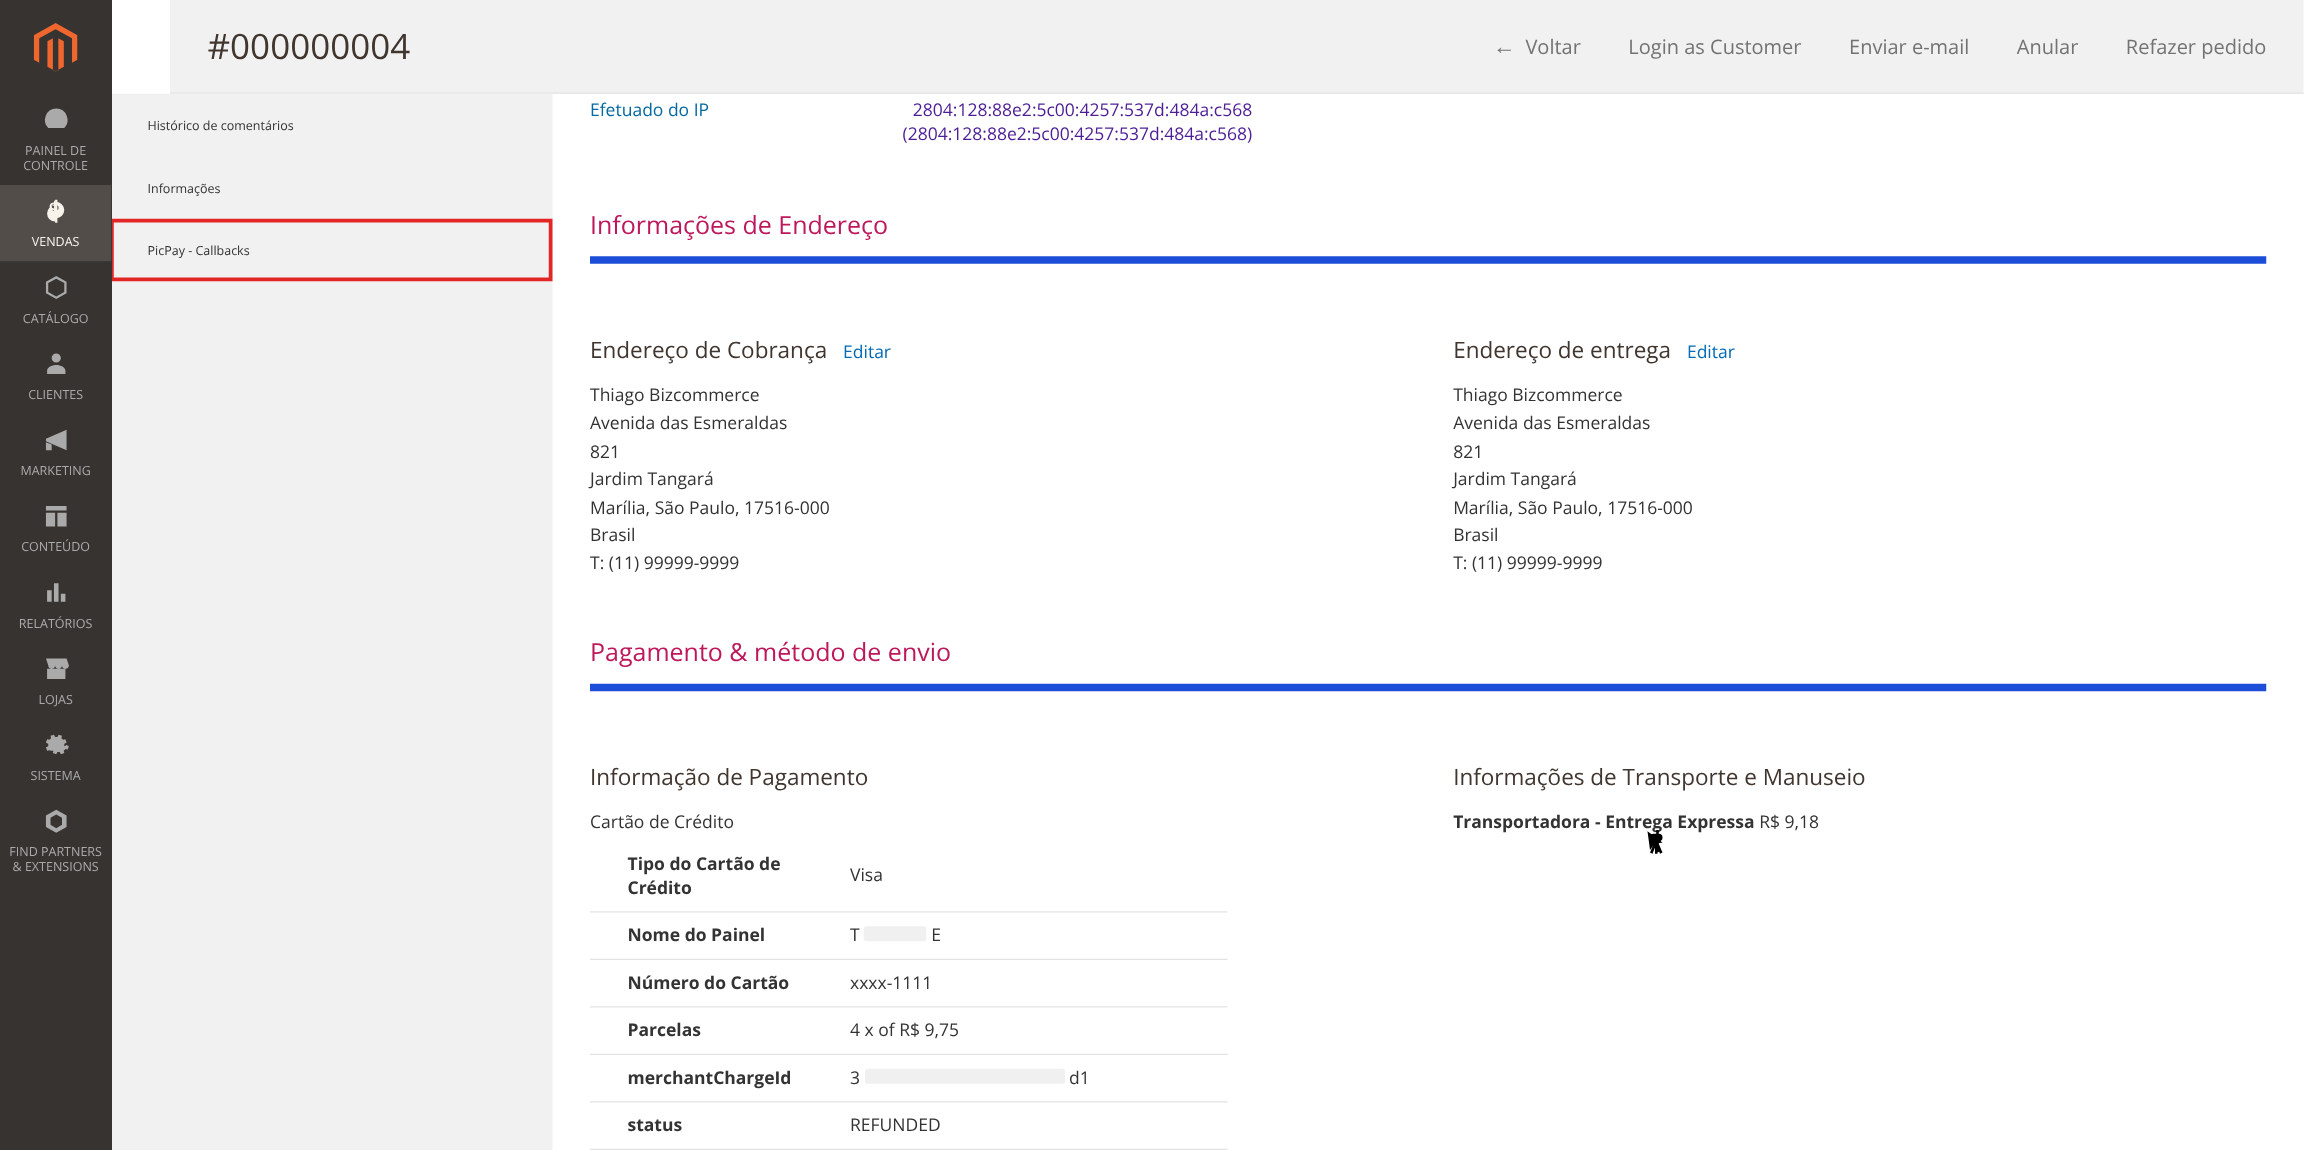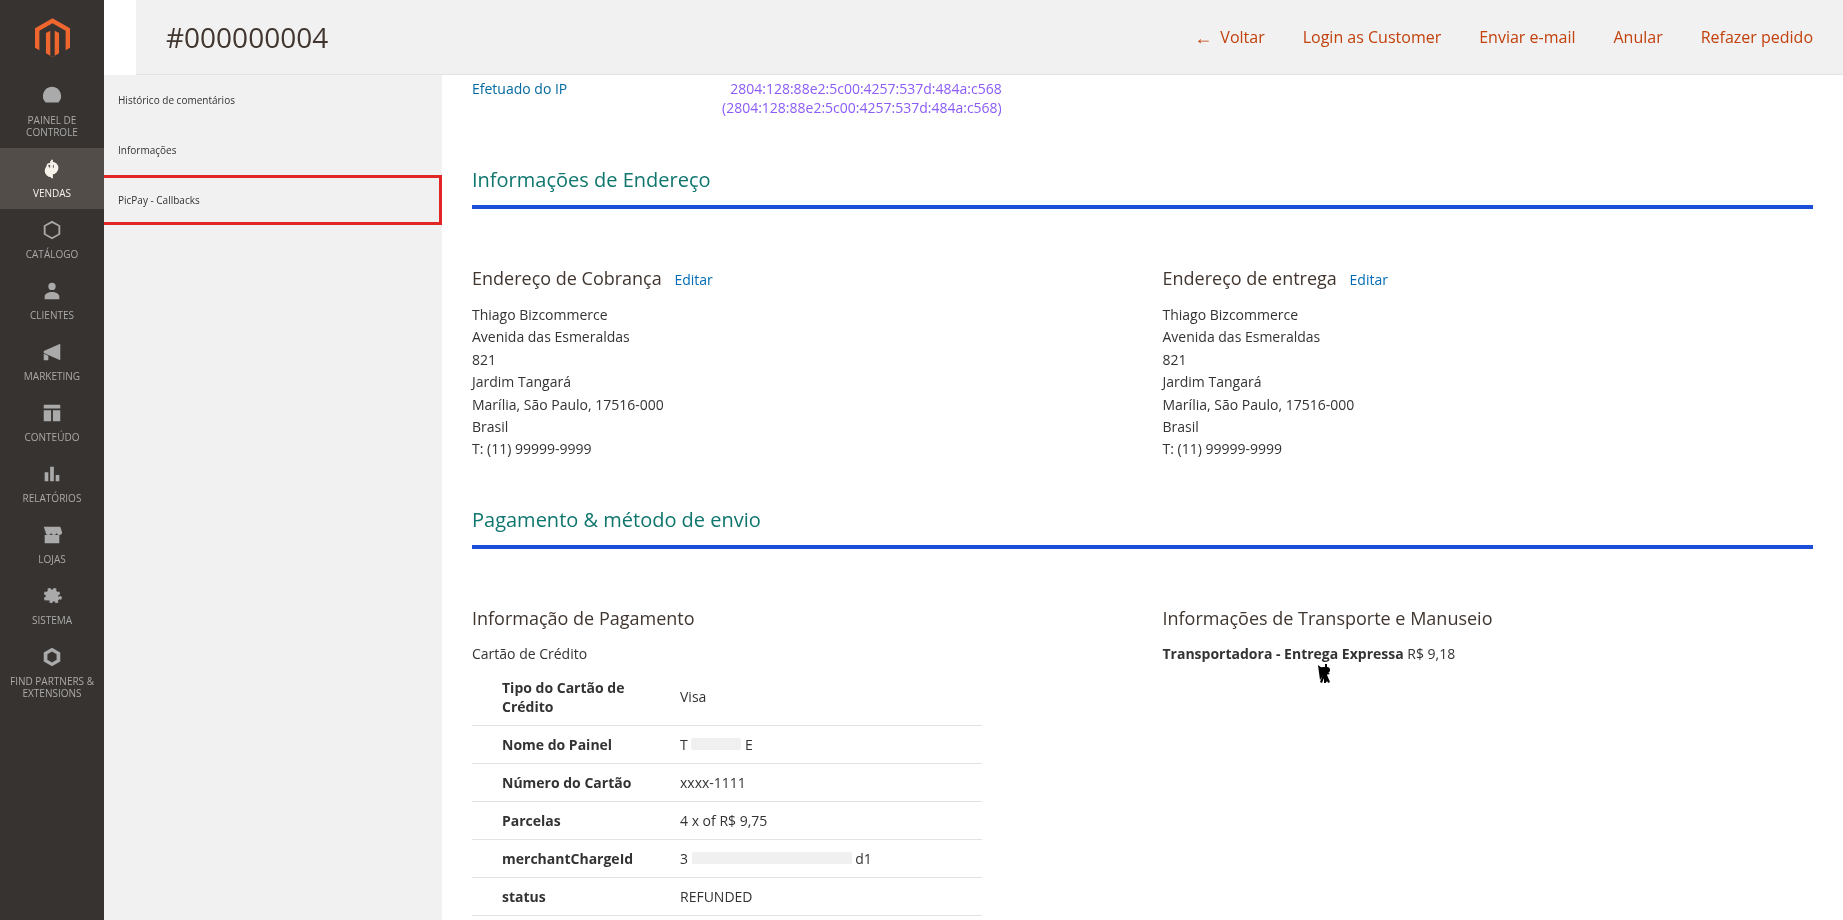--- a/index.html
+++ b/index.html
@@ -1,64 +1,64 @@
 <!DOCTYPE html>
 <html><head>
 <meta charset="utf-8">
 <style>
 * { margin: 0; padding: 0; box-sizing: border-box; }
 body { font-family: 'Open Sans', Helvetica, Arial, sans-serif; font-size: 14px; color: #333; background: #fff; }
 
 .admin-nav {
-  position: fixed; left: 0; top: 0; bottom: 0; width: 104px;
+  position: fixed; left: 0; top: 0; bottom: 0; width: 89px;
   background: #373330; display: flex; flex-direction: column;
 }
 .nav-logo { height: 75px; display: flex; align-items: center; justify-content: center; }
 .nav-logo svg { width: 35px; height: 40px; fill: #ef672f; }
 .nav-item {
   padding: 10px 5px; text-align: center; color: #aaa;
   cursor: pointer; font-size: 10px; text-transform: uppercase;
 }
 .nav-item.active { background: #524d49; color: #f7f3eb; }
 .nav-item svg { width: 22px; height: 22px; fill: currentColor; margin-bottom: 4px; }
 .nav-item span { display: block; line-height: 1.2; }
 
 .page { margin-left: 88px; }
 
 .header {
   display: flex; align-items: center; background: #f1f1f1; height: 75px;
   padding: 0 30px; border-bottom: 1px solid #e3e3e3; margin-left: 48px;
 }
 .page-title { font-size: 28px; font-weight: 400; color: #41362f; flex: 1; }
 .actions { display: flex; gap: 38px; align-items: center; }
-.action-btn { font-size: 16px; color: #c2410c; cursor: pointer; display: flex; align-items: center; gap: 8px; }
+.action-btn { font-size: 16px; color: #737373; cursor: pointer; display: flex; align-items: center; gap: 8px; }
 .action-btn .icon-back::before { content: "←"; font-size: 18px; font-weight: 600; }
 
 .body { display: flex; }
 
 .side-tabs {
   width: 354px; background: #f1f1f1;
 }
 .side-tab {
   padding: 18px 30px; color: #333; cursor: pointer; font-size: 10px;
 }
 .side-tab.highlight {
   outline: 3px solid #e22626; outline-offset: -3px;
 }
 
 .main { flex: 1; padding: 0 30px 40px 30px; }
 
 .kv-row { display: flex; padding: 4px 0; }
 .kv-label { flex: 0 0 250px; color: #0369a1; }
-.kv-value { flex: 1; color: #8b5cf6; text-align: right; }
+.kv-value { flex: 1; color: #4c1d95; text-align: right; }
 .top-kv { max-width: 510px; margin-bottom: 8px; }
 
 .section-title {
-  font-size: 20px; color: #0f766e; font-weight: 400;
-  border-bottom: 4px solid #1d4ed8; padding-bottom: 12px;
+  font-size: 20px; color: #be185d; font-weight: 400;
+  border-bottom: 6px solid #1d4ed8; padding-bottom: 12px;
   margin-top: 45px; margin-bottom: 18px;
 }
 .sub-title {
   font-size: 18px; color: #41362f; font-weight: 400; margin-bottom: 14px;
 }
 .sub-title .edit-link {
   font-size: 14px; color: #006bb4; margin-left: 8px; cursor: pointer;
 }
 
 .two-col { display: flex; gap: 40px; }

